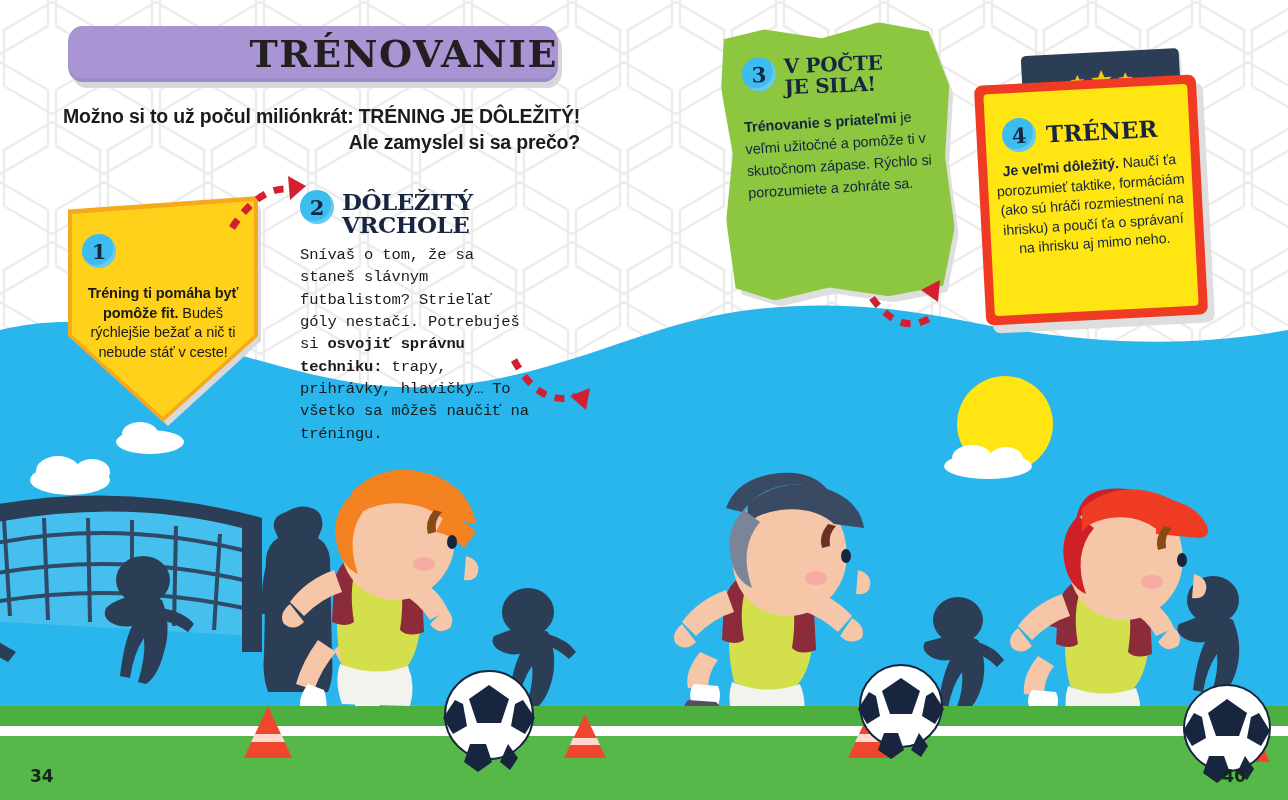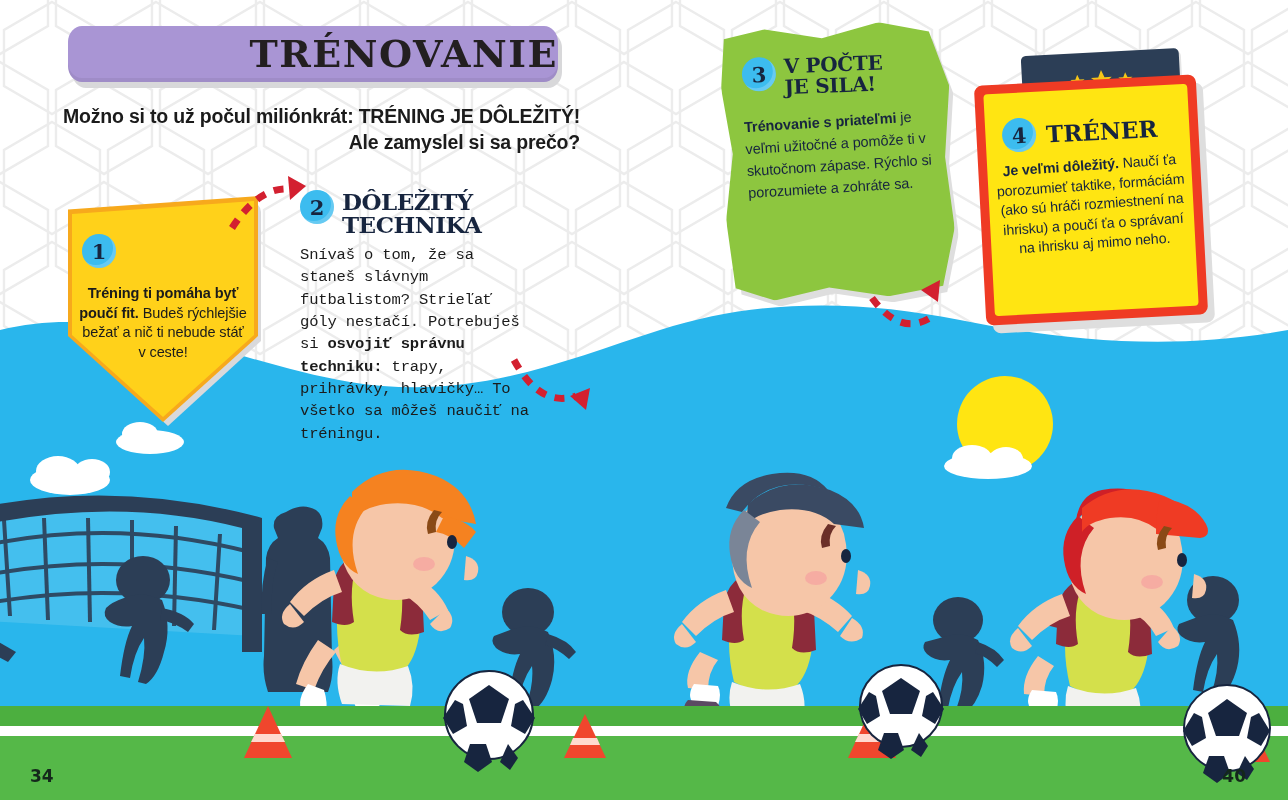--- a/index.html
+++ b/index.html
@@ -451,30 +451,30 @@
     </div>
 
     <div class="shield-wrap">
       <div class="shield-shadow"></div>
       <div class="shield-outer"></div>
       <div class="shield-inner"></div>
       <div class="shield-head">
         <span class="numcircle">1</span>
       </div>
       <div class="shield-body">
-        <b>Tréning ti pomáha byť poučí fit.</b><span> Budeš rýchlejšie bežať a nič ti nebude stáť v ceste!</span>
+        <b>Tréning ti pomáha byť pomôže fit.</b><span> Budeš rýchlejšie bežať a nič ti nebude stáť v ceste!</span>
       </div>
     </div>
 
     <div class="item2">
       <div class="item2-head">
         <span class="numcircle">2</span>
         <span class="item2-title">
           <span>DÔLEŽITÝ</span><br>
-          <span>TECHNIKA</span>
+          <span>VRCHOLE</span>
         </span>
       </div>
       <div class="item2-body">
         <span>Snívaš o tom, že sa staneš slávnym futbalistom? Strieľať góly nestačí. Potrebuješ si </span><b>osvojiť správnu techniku:</b><span> trapy, prihrávky, hlavičky… To všetko sa môžeš naučiť na tréningu.</span>
       </div>
     </div>
 
     <div class="green-wrap">
       <div class="green-shadow"></div>
       <div class="green-card"></div>

